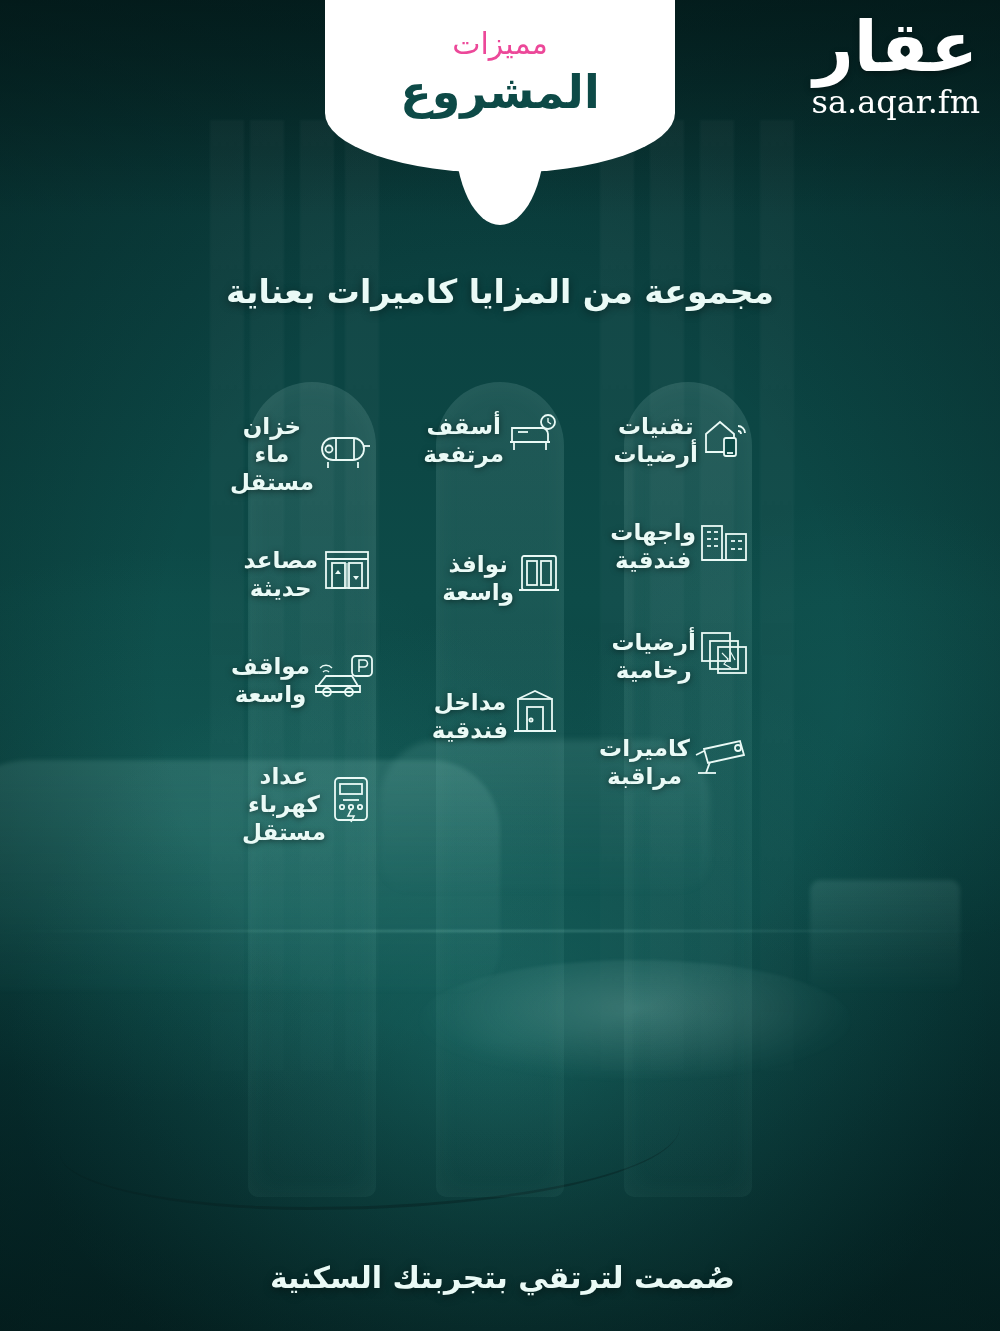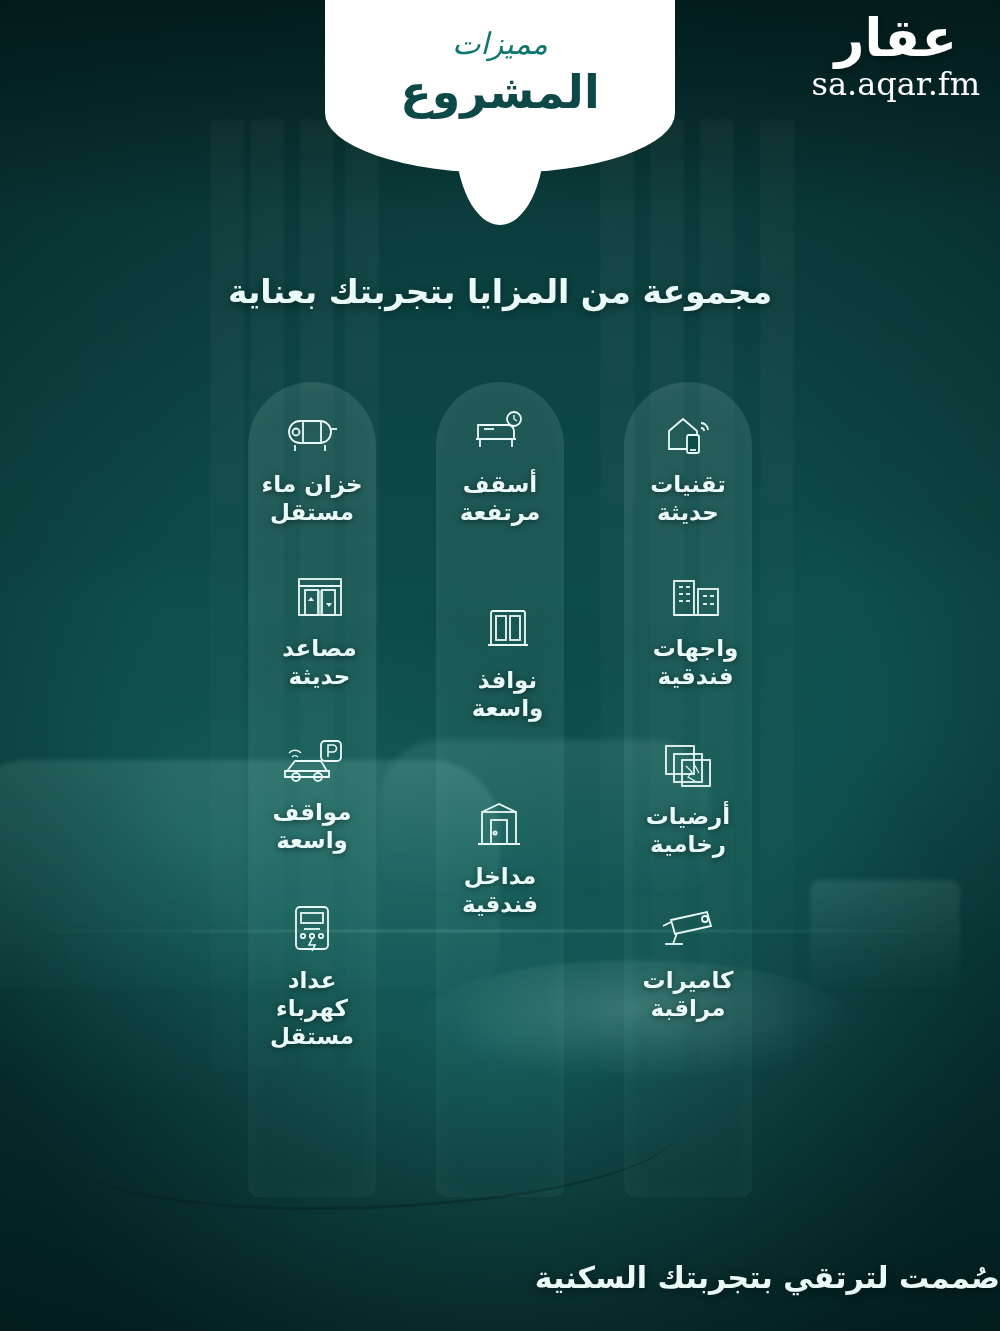--- a/index.html
+++ b/index.html
@@ -77,27 +77,27 @@
     border-radius: 0 0 175px 175px / 0 0 60px 60px;
     display:flex; flex-direction:column; align-items:center; justify-content:flex-start;
     padding-top:28px;
     z-index:5;
   }
   .badge:after {
     content:""; position:absolute; bottom:-52px; left:50%; transform:translateX(-50%);
     width:90px; height:90px; background:#fff;
     border-radius: 0 0 50% 50% / 0 0 100% 100%;
   }
-  .badge-l1 { font-size:30px; color:#0f766e; letter-spacing:0.5px;font-style:italic; }
+  .badge-l1 { font-size:30px; color:#ec4899; letter-spacing:0.5px; }
   .badge-l2 { font-size:46px; color:#0d4a47; font-weight:bold; margin-top:4px; }
 
   
   .logo { position:absolute; right:20px; top:14px; z-index:6; text-align:center; }
   .logo-mark {
-    font-size:52px; font-weight:bold; color:#ffffff; line-height:0.95;
+    font-size:70px; font-weight:bold; color:#ffffff; line-height:0.95;
     text-shadow: 0 2px 6px rgba(0,0,0,0.35);
   }
   .logo-url { font-size:32px; color:#ffffff; font-family:"DejaVu Serif","Liberation Serif",serif; margin-top:2px; }
 
   
   .headline {
     position:absolute; top:272px; left:0; right:0; text-align:center;
     color:#eafaf6; font-size:33px; font-weight:bold; letter-spacing:0.3px;
     text-shadow: 0 2px 10px rgba(0,0,0,0.45);
     z-index:4;
@@ -112,37 +112,37 @@
     width:128px;
     background: linear-gradient(180deg, rgba(210,255,248,0.10), rgba(150,235,225,0.05) 55%, rgba(120,220,210,0.02));
     border-radius: 64px 64px 10px 10px;
     padding-top:16px;
     display:flex; flex-direction:column; align-items:center;
     box-shadow: inset 0 0 30px rgba(190,255,245,0.05);
   }
   .col.tall { height:815px; }
   .col.mid  { height:815px;gap:32px; }
   .cell {
-    width:128px; display:flex; flex-direction:column; align-items:center;
+    width:128px; display:flex; flex-direction:row; align-items:center;
     margin-top:14px;
   }
   .cell .ico { height:58px; display:flex; align-items:center; justify-content:center; }
   .cell .ico svg { display:block; }
   .cell .lbl {
     margin-top:8px; color:#eafaf6; font-size:23px; font-weight:bold;
     line-height:1.22; text-align:center; white-space:pre-line;
     text-shadow: 0 1px 6px rgba(0,0,0,0.5);
   }
   .sp-0 { margin-top:6px; }
   .sp-1 { margin-top:42px;padding-left:15px; }
   .sp-2 { margin-top:42px; }
   .sp-3 { margin-top:46px; }
 
   .footline {
-    position:absolute; left:5px; right:0; bottom:36px; text-align:right;
+    position:absolute; left:5px; right:0; bottom:36px; text-align:center;
     color:#eafaf6; font-size:30px; font-weight:bold; letter-spacing:1px;
     text-shadow: 0 2px 10px rgba(0,0,0,0.45); z-index:4;
   }
 </style>
 </head>
 <body>
 
 <div class="poster">
 
   <div class="room">
@@ -167,37 +167,37 @@
   <div class="logo">
     <div class="logo-mark">عقار</div>
     <div class="logo-url">sa.aqar.fm</div>
   </div>
 
   <div class="badge">
     <div class="badge-l1">مميزات</div>
     <div class="badge-l2">المشروع</div>
   </div>
 
-  <div class="headline">مجموعة من المزايا بتجربتك بعناية</div>
+  <div class="headline">مجموعة من المزايا كاميرات بعناية</div>
 
   <div class="cols">
 
     <div class="col tall">
       <div class="cell sp-0">
         <span class="ico">
           <svg width="54" height="48" viewBox="0 0 54 48" fill="none" stroke="#eafaf6" stroke-width="1.8">
             <path d="M8 22 L22 10 L36 22 V40 H8 Z"></path>
             <rect x="26" y="26" width="12" height="18" rx="2" fill="#0c4b47"></rect>
             <line x1="29" y1="41" x2="35" y2="41"></line>
             <path d="M40 14 a7 7 0 0 1 7 7"></path>
             <path d="M40 19 a3 3 0 0 1 3 3"></path>
           </svg>
         </span>
         <span class="lbl">تقنيات
-حديثة</span>
+أرضيات</span>
       </div>
       <div class="cell sp-1">
         <span class="ico">
           <svg width="56" height="48" viewBox="0 0 56 48" fill="none" stroke="#eafaf6" stroke-width="1.8">
             <rect x="6" y="8" width="20" height="34"></rect>
             <rect x="30" y="16" width="20" height="26"></rect>
             <line x1="11" y1="14" x2="15" y2="14"></line>
               <line x1="18" y1="14" x2="22" y2="14"></line>
             <line x1="11" y1="21" x2="15" y2="21"></line>
               <line x1="18" y1="21" x2="22" y2="21"></line>

